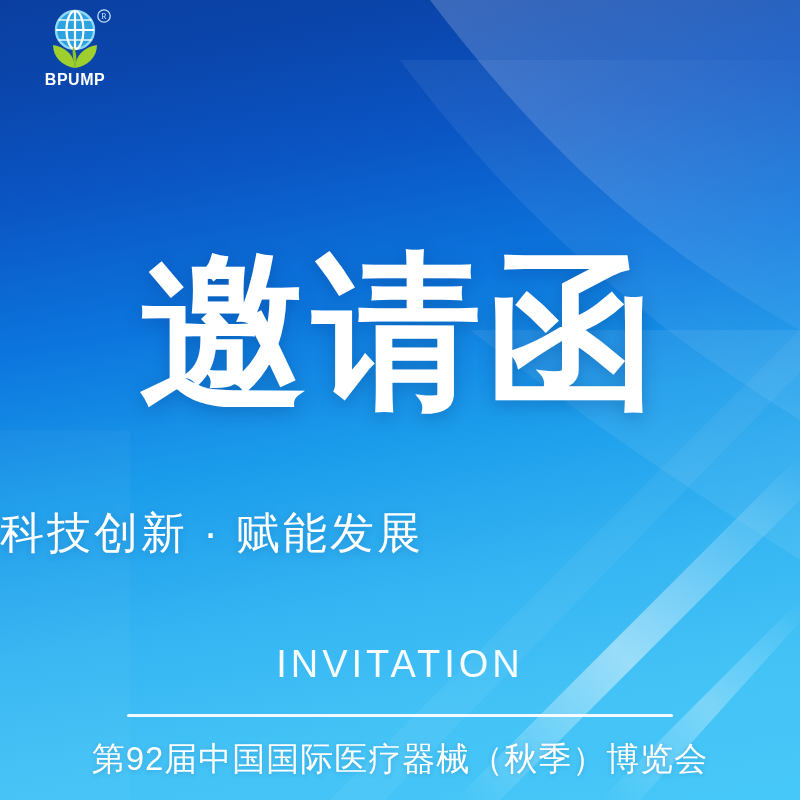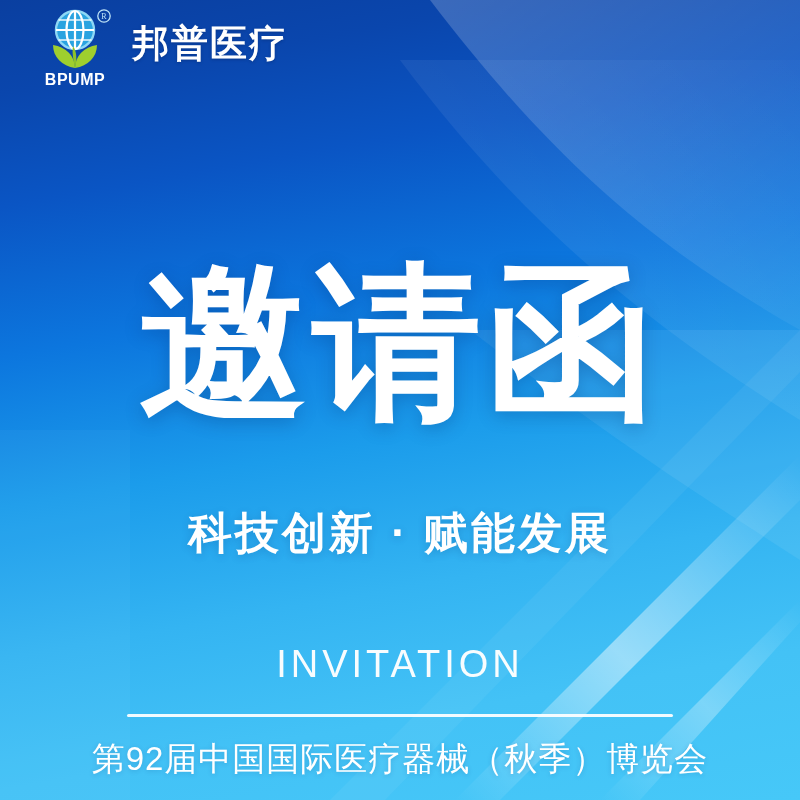--- a/index.html
+++ b/index.html
@@ -54,42 +54,42 @@
     white-space: nowrap;
     text-shadow: 0 1px 3px rgba(2,30,80,0.35);
     padding-bottom: 8px;
   }
 
   
   .main-title {
     position: absolute;
     left: 0;
     right: 0;
-    top: 259px;
+    top: 248px;
     text-align: center;
     color: #ffffff;
     font-size: 168px;
     font-weight: 800;
     line-height: 1;
     letter-spacing: 6px;
     white-space: nowrap;
     text-shadow: 0 4px 18px rgba(5,45,110,0.28);
     z-index: 5;
   }
 
   
   .subtitle {
     position: absolute;
     left: 0;
     right: 0;
     top: 511px;
-    text-align: center;
+    text-align: left;
     color: #ffffff;
     font-size: 44px;
-    font-weight: 700;
+    font-weight: 400;
     letter-spacing: 3px;
     line-height: 1;
     white-space: nowrap;
     text-shadow: 0 2px 8px rgba(5,45,110,0.20);
     z-index: 5;
   }
 
   
   .invitation {
     position: absolute;
@@ -198,21 +198,20 @@
         <circle cx="60" cy="10" r="6.2" fill="none" stroke="#bfe4f7" stroke-width="1.3"></circle>
         <text x="60" y="13.4" font-family="'Liberation Serif', serif" font-size="8" fill="#bfe4f7" text-anchor="middle">R</text>
 
         <path d="M31,62 C31,50 22,41 9,39 C9,51 18,60 31,62 Z" fill="#9fcf2e"></path>
         <path d="M31,62 C31,50 40,41 53,39 C53,51 44,60 31,62 Z" fill="#9fcf2e"></path>
         <path d="M31,62 C29,53 28,46 29,40 C33,46 33,54 31,62 Z" fill="#8ec22a"></path>
 
         <text x="31" y="79" font-family="'Liberation Sans', sans-serif" font-size="16" font-weight="700" fill="#ffffff" text-anchor="middle" letter-spacing="0.5">BPUMP</text>
       </svg>
     </div>
-    <div class="brand-name">邦普医疗</div>
   </div>
 
   <div class="main-title">邀请函</div>
 
   <div class="subtitle">科技创新 · 赋能发展</div>
 
   <div class="invitation">INVITATION</div>
 
   <div class="footer">
     <div class="rule rule-top"></div>

